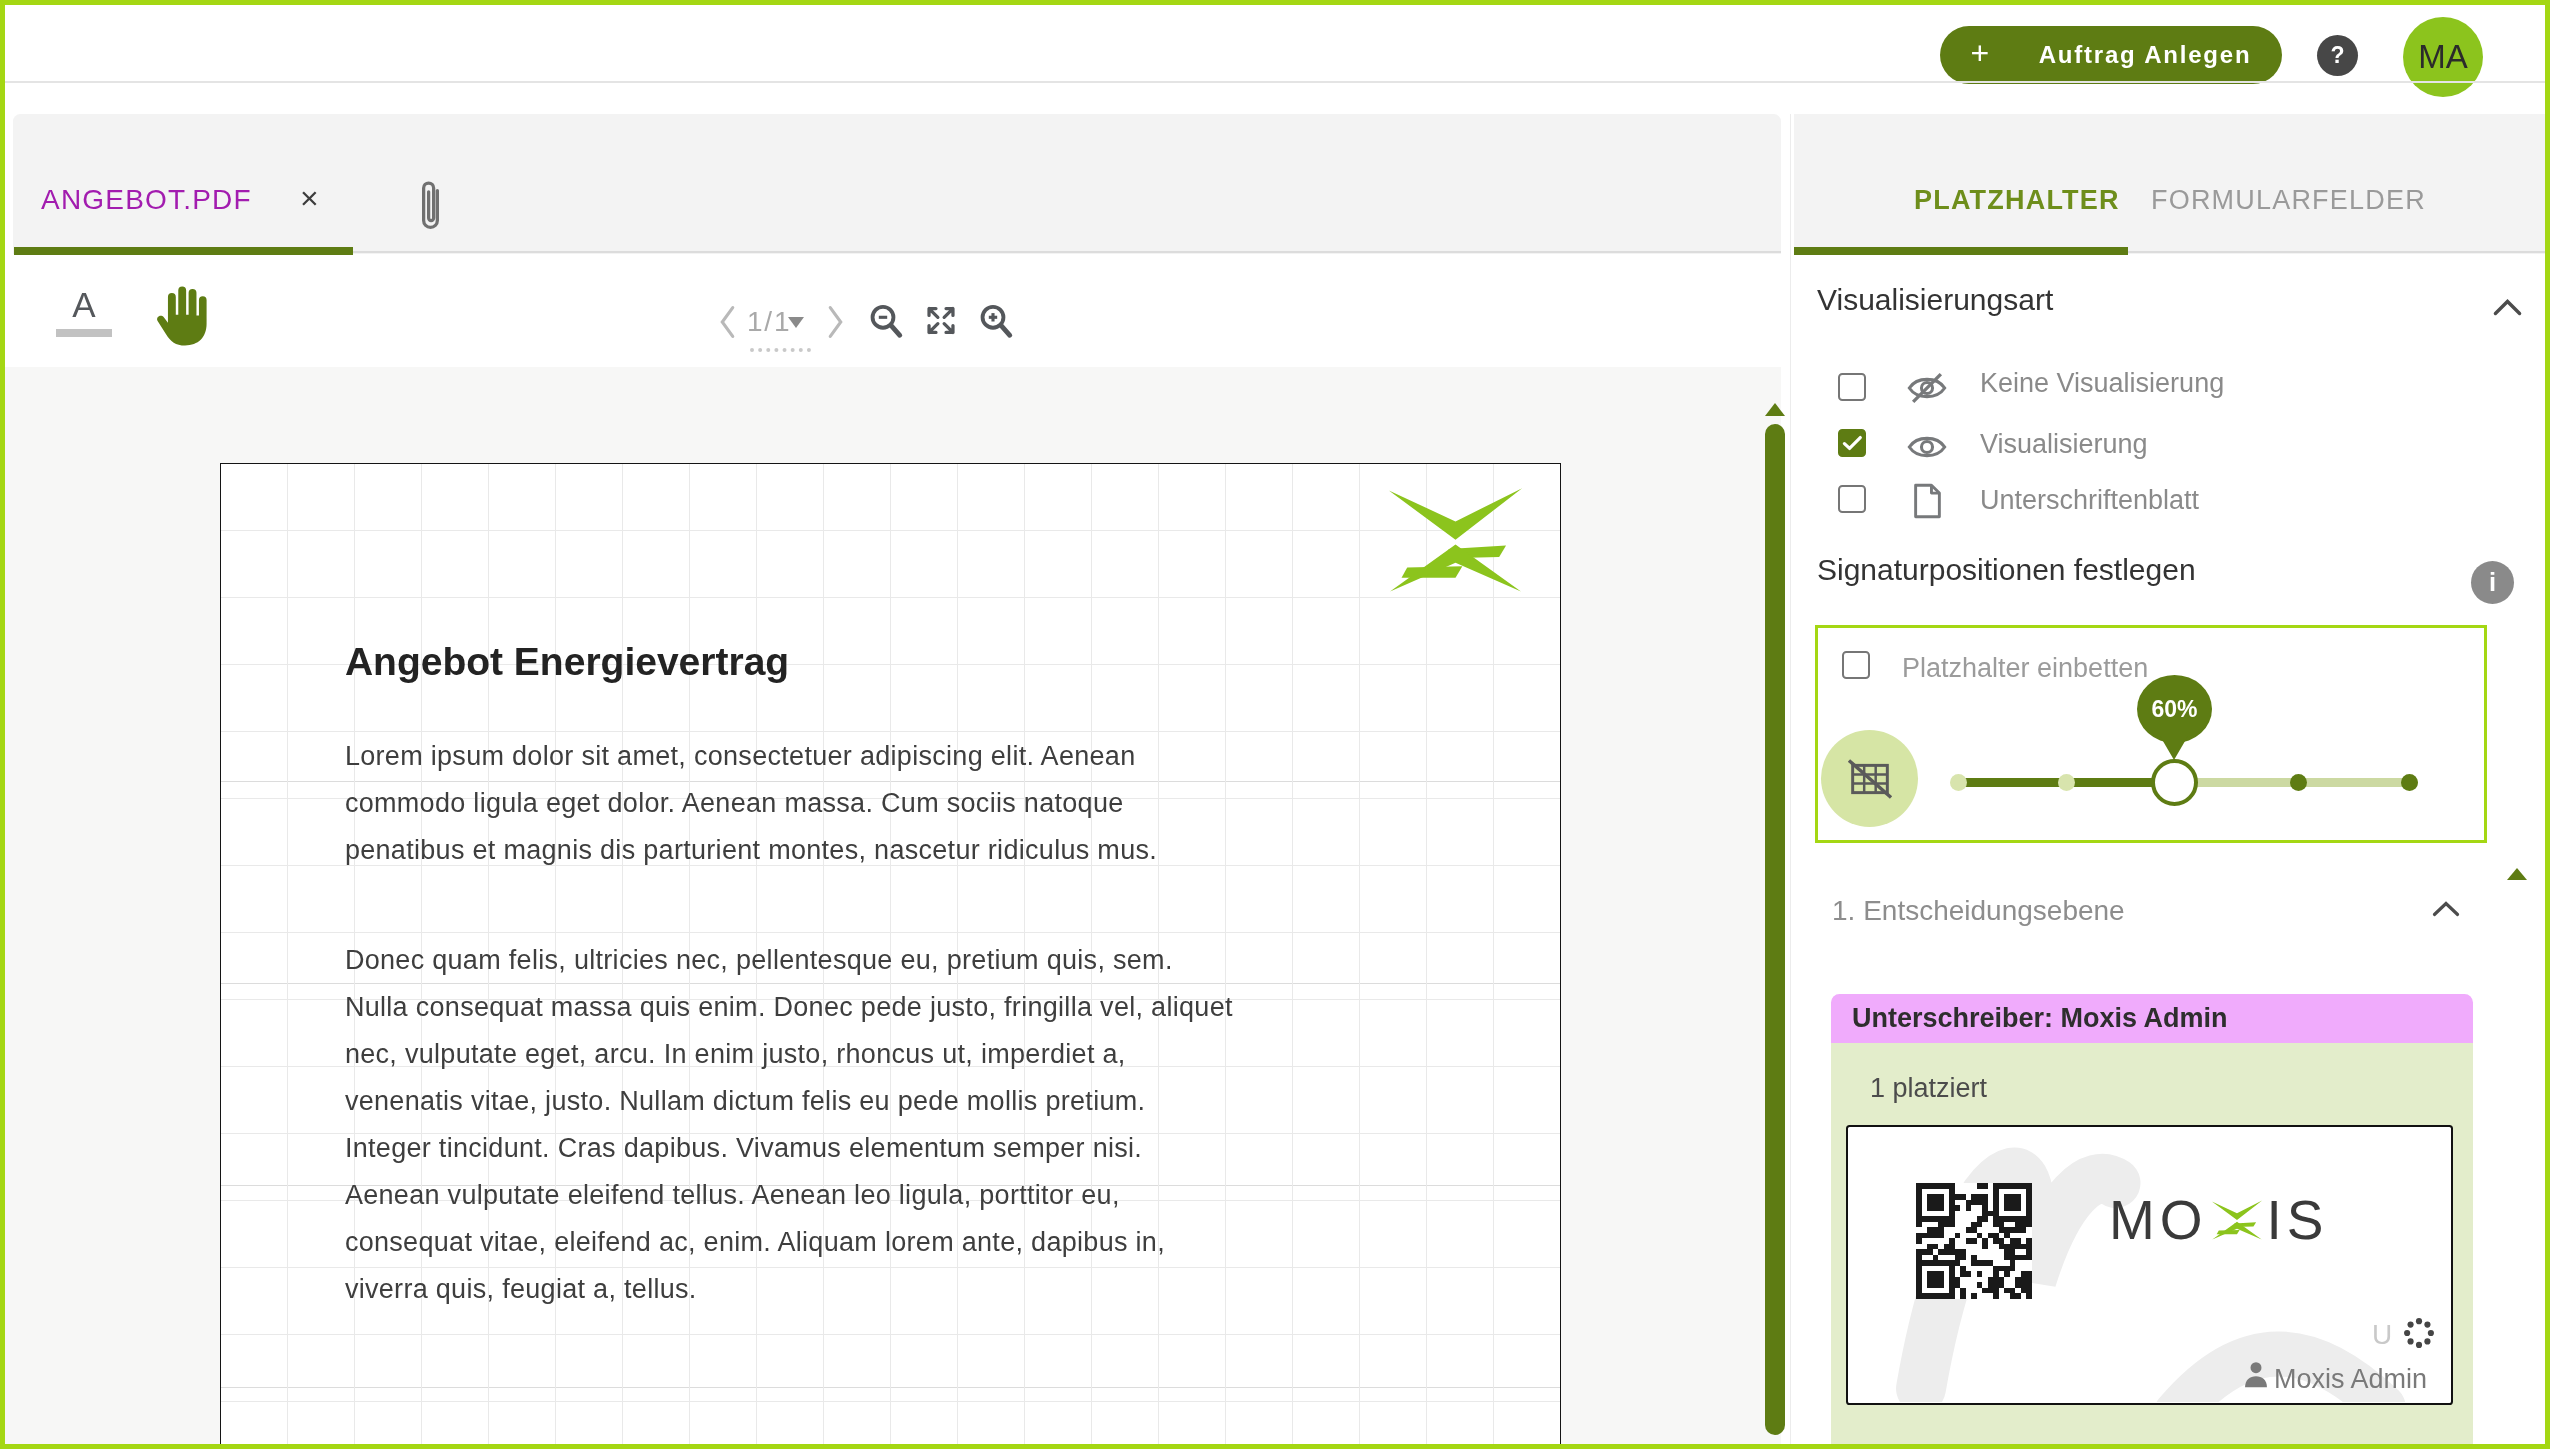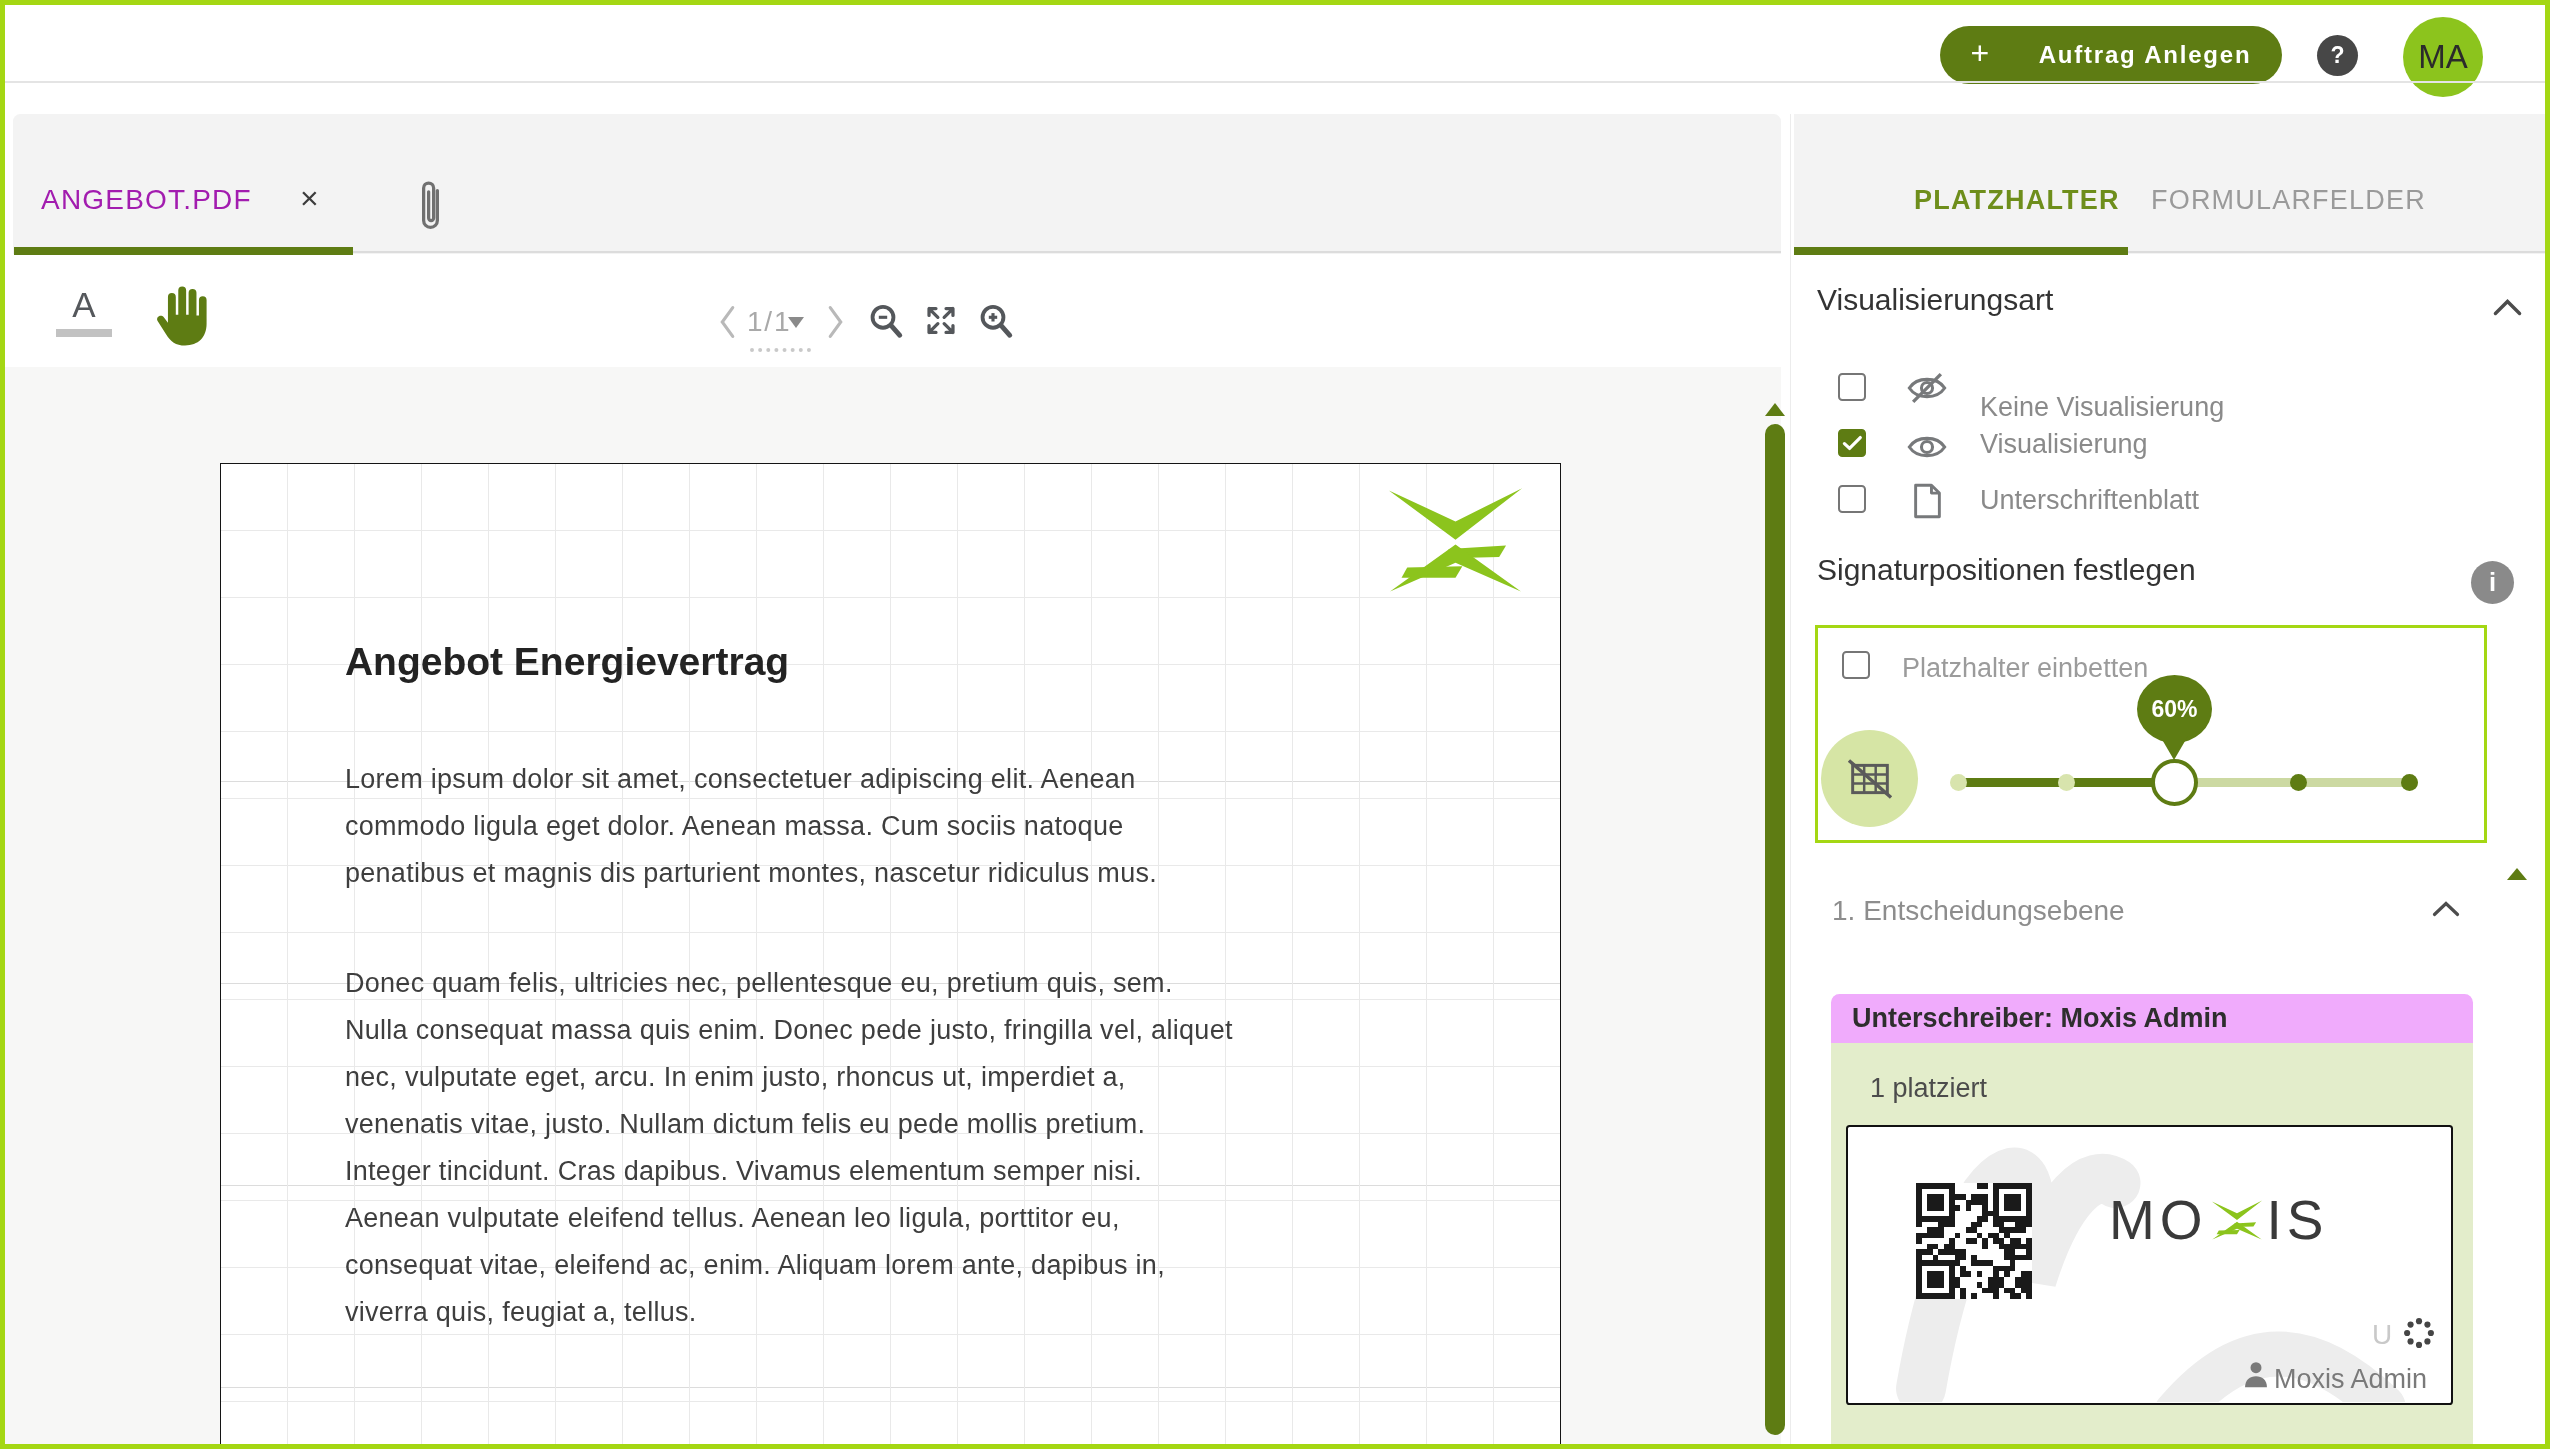--- a/index.html
+++ b/index.html
@@ -45,21 +45,21 @@
   
   .doc-area{left:4.9px;top:367px;width:1776px;height:1077px;background:#f7f7f6;}
   .pdf-page{left:220px;top:463px;width:1339px;height:988px;background:#fff;
     border:1.8px solid #141414;border-bottom:none;
     background-image:
       repeating-linear-gradient(to right,transparent 0 66px,#e9e9e9 66px 67px),
       repeating-linear-gradient(to bottom,transparent 0 66px,#e9e9e9 66px 67px),
       repeating-linear-gradient(to bottom,transparent 0 201px,#dcdcdc 201px 202px);
     background-position:0 0,0 0,0 116px;}
   .pdf-title{left:124px;top:176px;font-size:39px;font-weight:700;color:#232323;}
-  .pdf-para{left:124px;width:1155px;font-size:27px;line-height:47px;color:#3e3e3e;white-space:pre-line;letter-spacing:0.3px;margin-top:23px;}
+  .pdf-para{left:124px;width:1155px;font-size:27px;line-height:47px;color:#3e3e3e;white-space:pre-line;letter-spacing:0.3px;}
   .p1{top:269px;} .p2{top:473px;} .p3{top:884px;}
 
   
   .v-sep{left:1790px;top:114px;width:1.2px;height:1330px;background:#ececec;}
   .tri-up{width:0;height:0;border-left:10.3px solid transparent;border-right:10.3px solid transparent;
     border-bottom:13.4px solid #5e7c13;cursor:pointer;}
   .doc-scroll-tri{left:1765px;top:403px;}
   .doc-scroll-thumb{left:1765px;top:424px;width:20px;height:1011px;border-radius:10.3px;background:#5e7c13;cursor:pointer;}
   .side-scroll-tri{left:2507px;top:868px;border-left-width:10.3px;border-right-width:10.3px;border-bottom-width:12px;}
 
@@ -208,21 +208,21 @@
   <div class="abs checkbox" style="left:1838px;top:373px">
     <svg width="20.7" height="16" viewBox="0 0 17 13">
         <polyline points="2,7 6.2,11 15,2" fill="none" stroke="#fff" stroke-width="2.6" stroke-linecap="round" stroke-linejoin="round"></polyline>
       </svg>
   </div>
   <svg class="abs" style="left:1907px;top:372px" width="40" height="32" viewBox="0 0 26 20">
     <path d="M1.5 10 C6.5 2.5 19.5 2.5 24.5 10 C19.5 17.5 6.5 17.5 1.5 10 Z" fill="none" stroke="#77797b" stroke-width="2"></path>
     <circle cx="13" cy="10" r="3.6" fill="none" stroke="#77797b" stroke-width="2"></circle>
     <line x1="4" y1="19" x2="22" y2="1" stroke="#77797b" stroke-width="2.2"></line>
   </svg>
-  <div class="abs check-row-label" style="left:1980px;top:392px">Keine Visualisierung</div>
+  <div class="abs check-row-label" style="left:1980px;top:368px">Keine Visualisierung</div>
 
   <div class="abs checkbox checked" style="left:1838px;top:429px">
     <svg width="20.7" height="16" viewBox="0 0 17 13">
         <polyline points="2,7 6.2,11 15,2" fill="none" stroke="#fff" stroke-width="2.6" stroke-linecap="round" stroke-linejoin="round"></polyline>
       </svg>
   </div>
   <svg class="abs" style="left:1907px;top:431px" width="40" height="32" viewBox="0 0 26 20">
     <path d="M1.5 10 C6.5 2.5 19.5 2.5 24.5 10 C19.5 17.5 6.5 17.5 1.5 10 Z" fill="none" stroke="#77797b" stroke-width="2"></path>
     <circle cx="13" cy="10" r="3.6" fill="none" stroke="#77797b" stroke-width="2"></circle>
   </svg>

